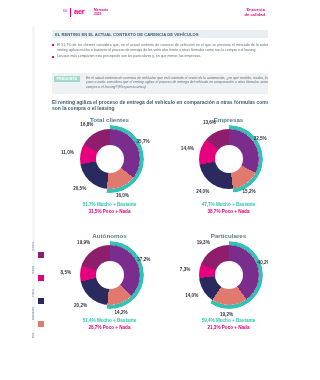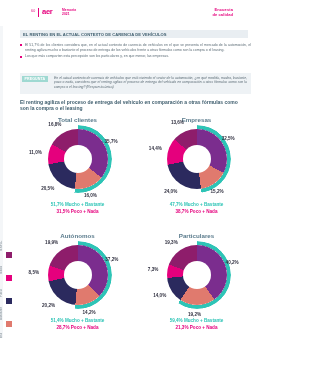--- a/index.html
+++ b/index.html
@@ -3,21 +3,21 @@
 <meta charset="utf-8">
 <style>
   html,body{margin:0;padding:0;}
   body{
     width:268px;height:380px;
     background:#ffffff;
     font-family:"Liberation Sans", sans-serif;
     overflow:hidden;
     position:relative;
   }
-  .page{position:relative;width:268px;height:340px;background:#fff;overflow:hidden;}
+  .page{position:relative;width:268px;height:340px;background:#fff;overflow:hidden;margin-left:32px;}
 
   
   .hdr{position:absolute;left:0;top:0;width:268px;height:26px;background:#fff;}
   .hdr-pg{position:absolute;left:31px;top:9px;font-size:3.6px;color:#e5007d;letter-spacing:.2px;}
   .hdr-rule{position:absolute;left:38px;top:8px;width:.7px;height:9px;background:#e5007d;}
   .hdr-aer{position:absolute;left:42px;top:7px;font-size:7.6px;font-weight:bold;color:#e5007d;
            letter-spacing:-.3px;line-height:9px;}
   .hdr-sub{position:absolute;left:62px;top:8px;font-size:3.3px;font-weight:bold;color:#e5007d;
            line-height:4.1px;letter-spacing:.1px;}
   .hdr-right{position:absolute;right:35px;top:8px;text-align:right;font-size:4px;font-weight:bold;

